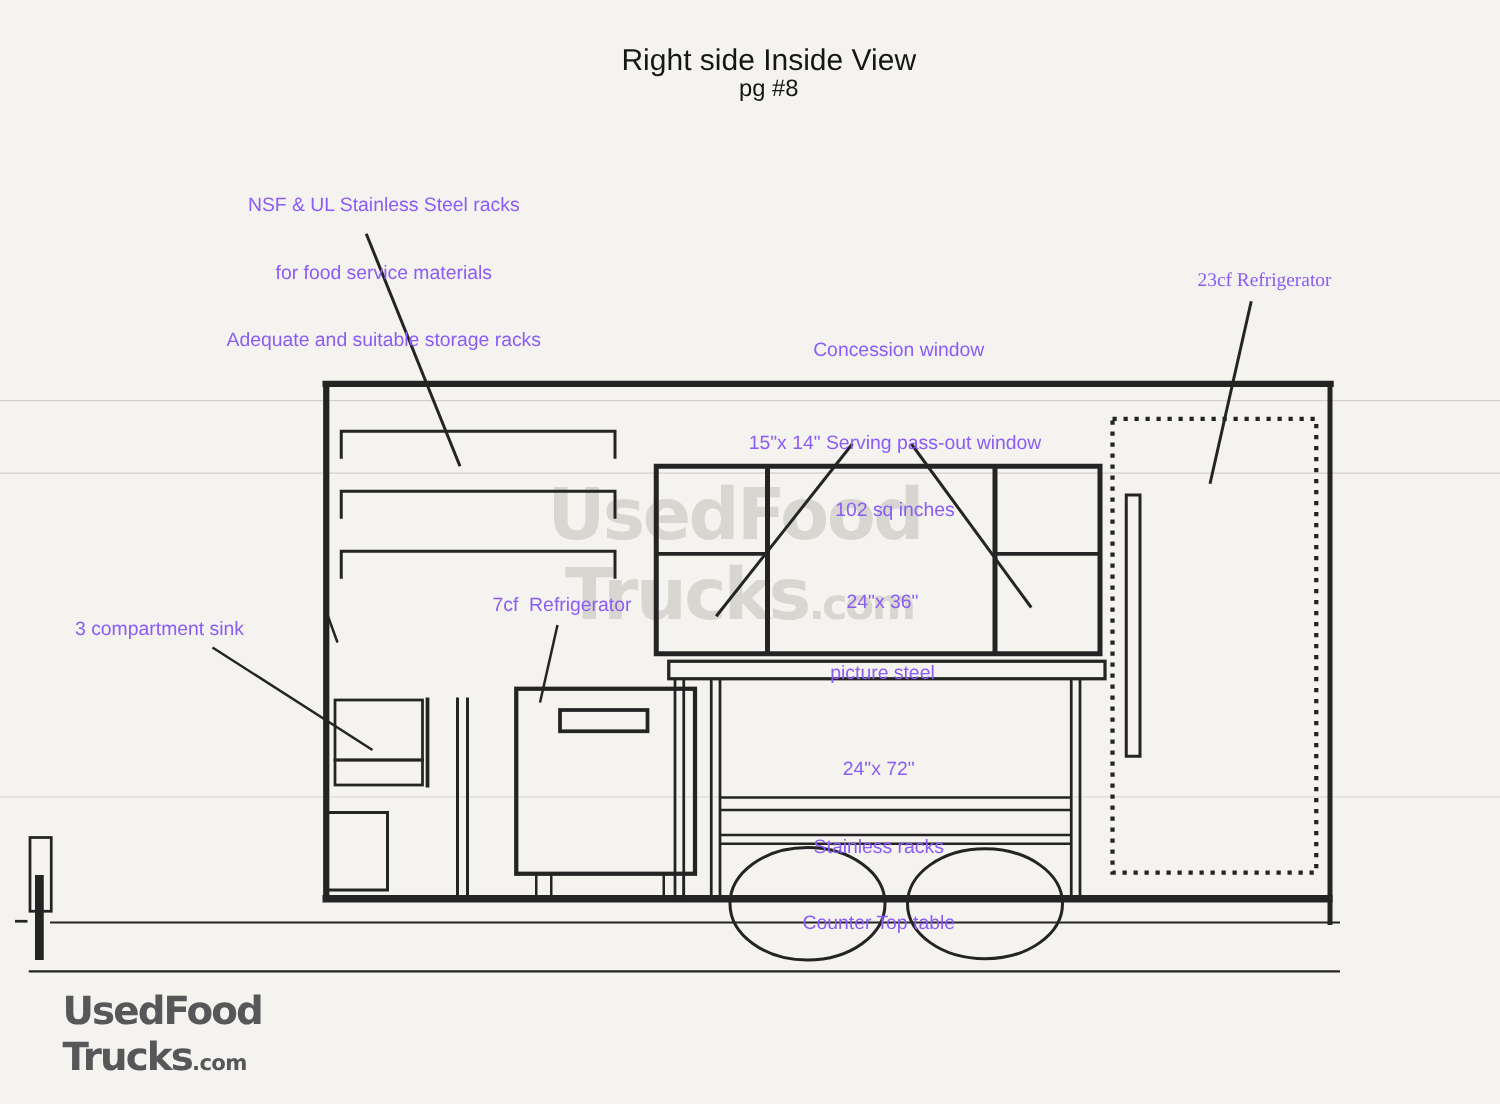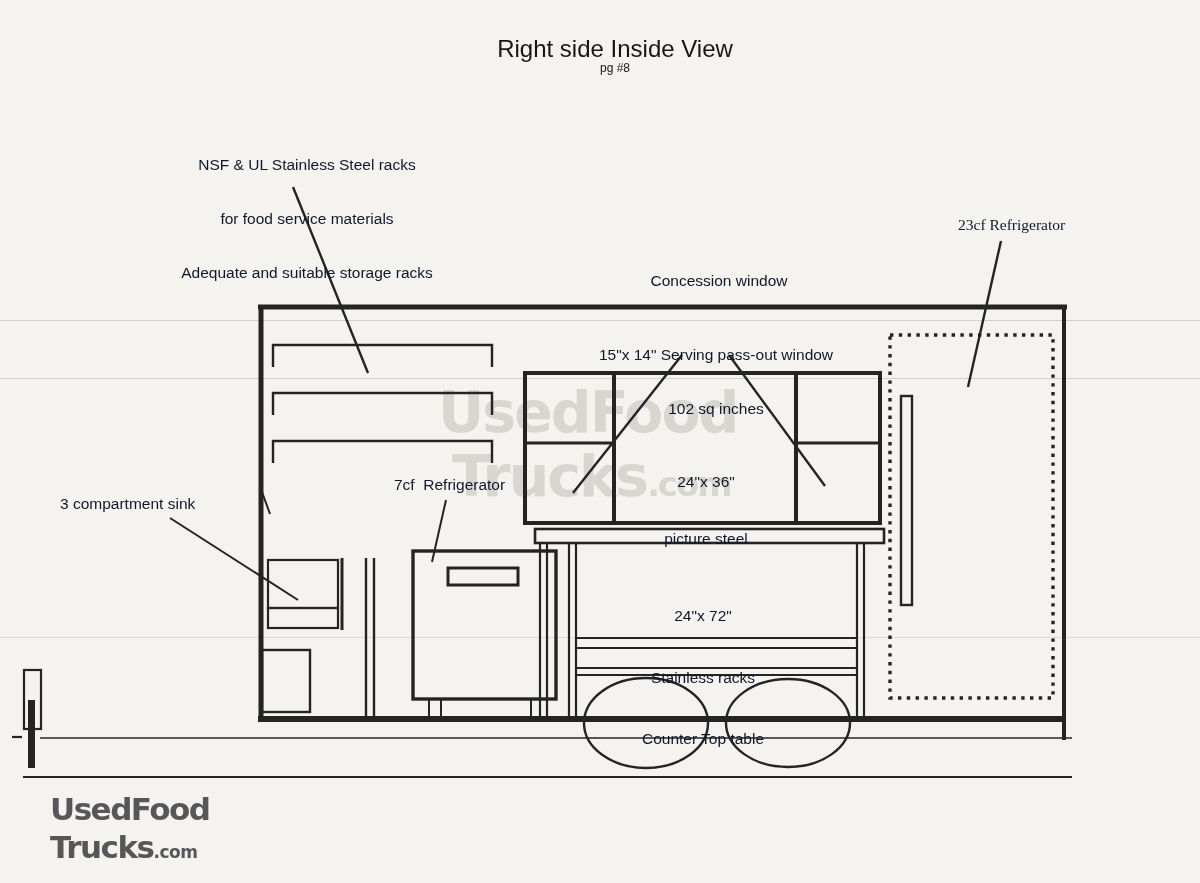--- a/index.html
+++ b/index.html
@@ -12,28 +12,28 @@
   .watermark{position:absolute;color:#d8d6d0;font-family:"DejaVu Sans",sans-serif;
              font-weight:bold;letter-spacing:-2px;line-height:1;}
   .wm-big{font-size:57px;}
   .wm-com{font-size:34px;}
 
   svg.drawing{position:absolute;left:0;top:0;}
   svg.drawing *{stroke:#242424;fill:none;}
   svg.drawing .filled{fill:#242424;stroke:none;}
   svg.drawing .paperfill{fill:#f4f3f0;}
 
-  .lbl{position:absolute;color:#0f172a;font-size:15.5px;line-height:18px;
+  .lbl{position:absolute;color:#8b5cf6;font-size:15.5px;line-height:18px;
        white-space:pre;}
   .center{text-align:center;}
 
   .title-line{position:absolute;left:400px;width:430px;text-align:center;
               color:#161616;}
   .title-1{top:35px;font-size:24px;}
-  .title-2{top:61px;font-size:12px;}
+  .title-2{top:61px;font-size:19px;}
 
   .logo{position:absolute;left:50px;top:793px;color:#57575a;
         font-family:"DejaVu Sans",sans-serif;font-weight:bold;
         letter-spacing:-1.5px;line-height:33px;}
   .logo-big{font-size:31px;}
   .logo-com{font-size:17px;letter-spacing:-0.5px;}
 </style>
 </head>
 <body>
 

